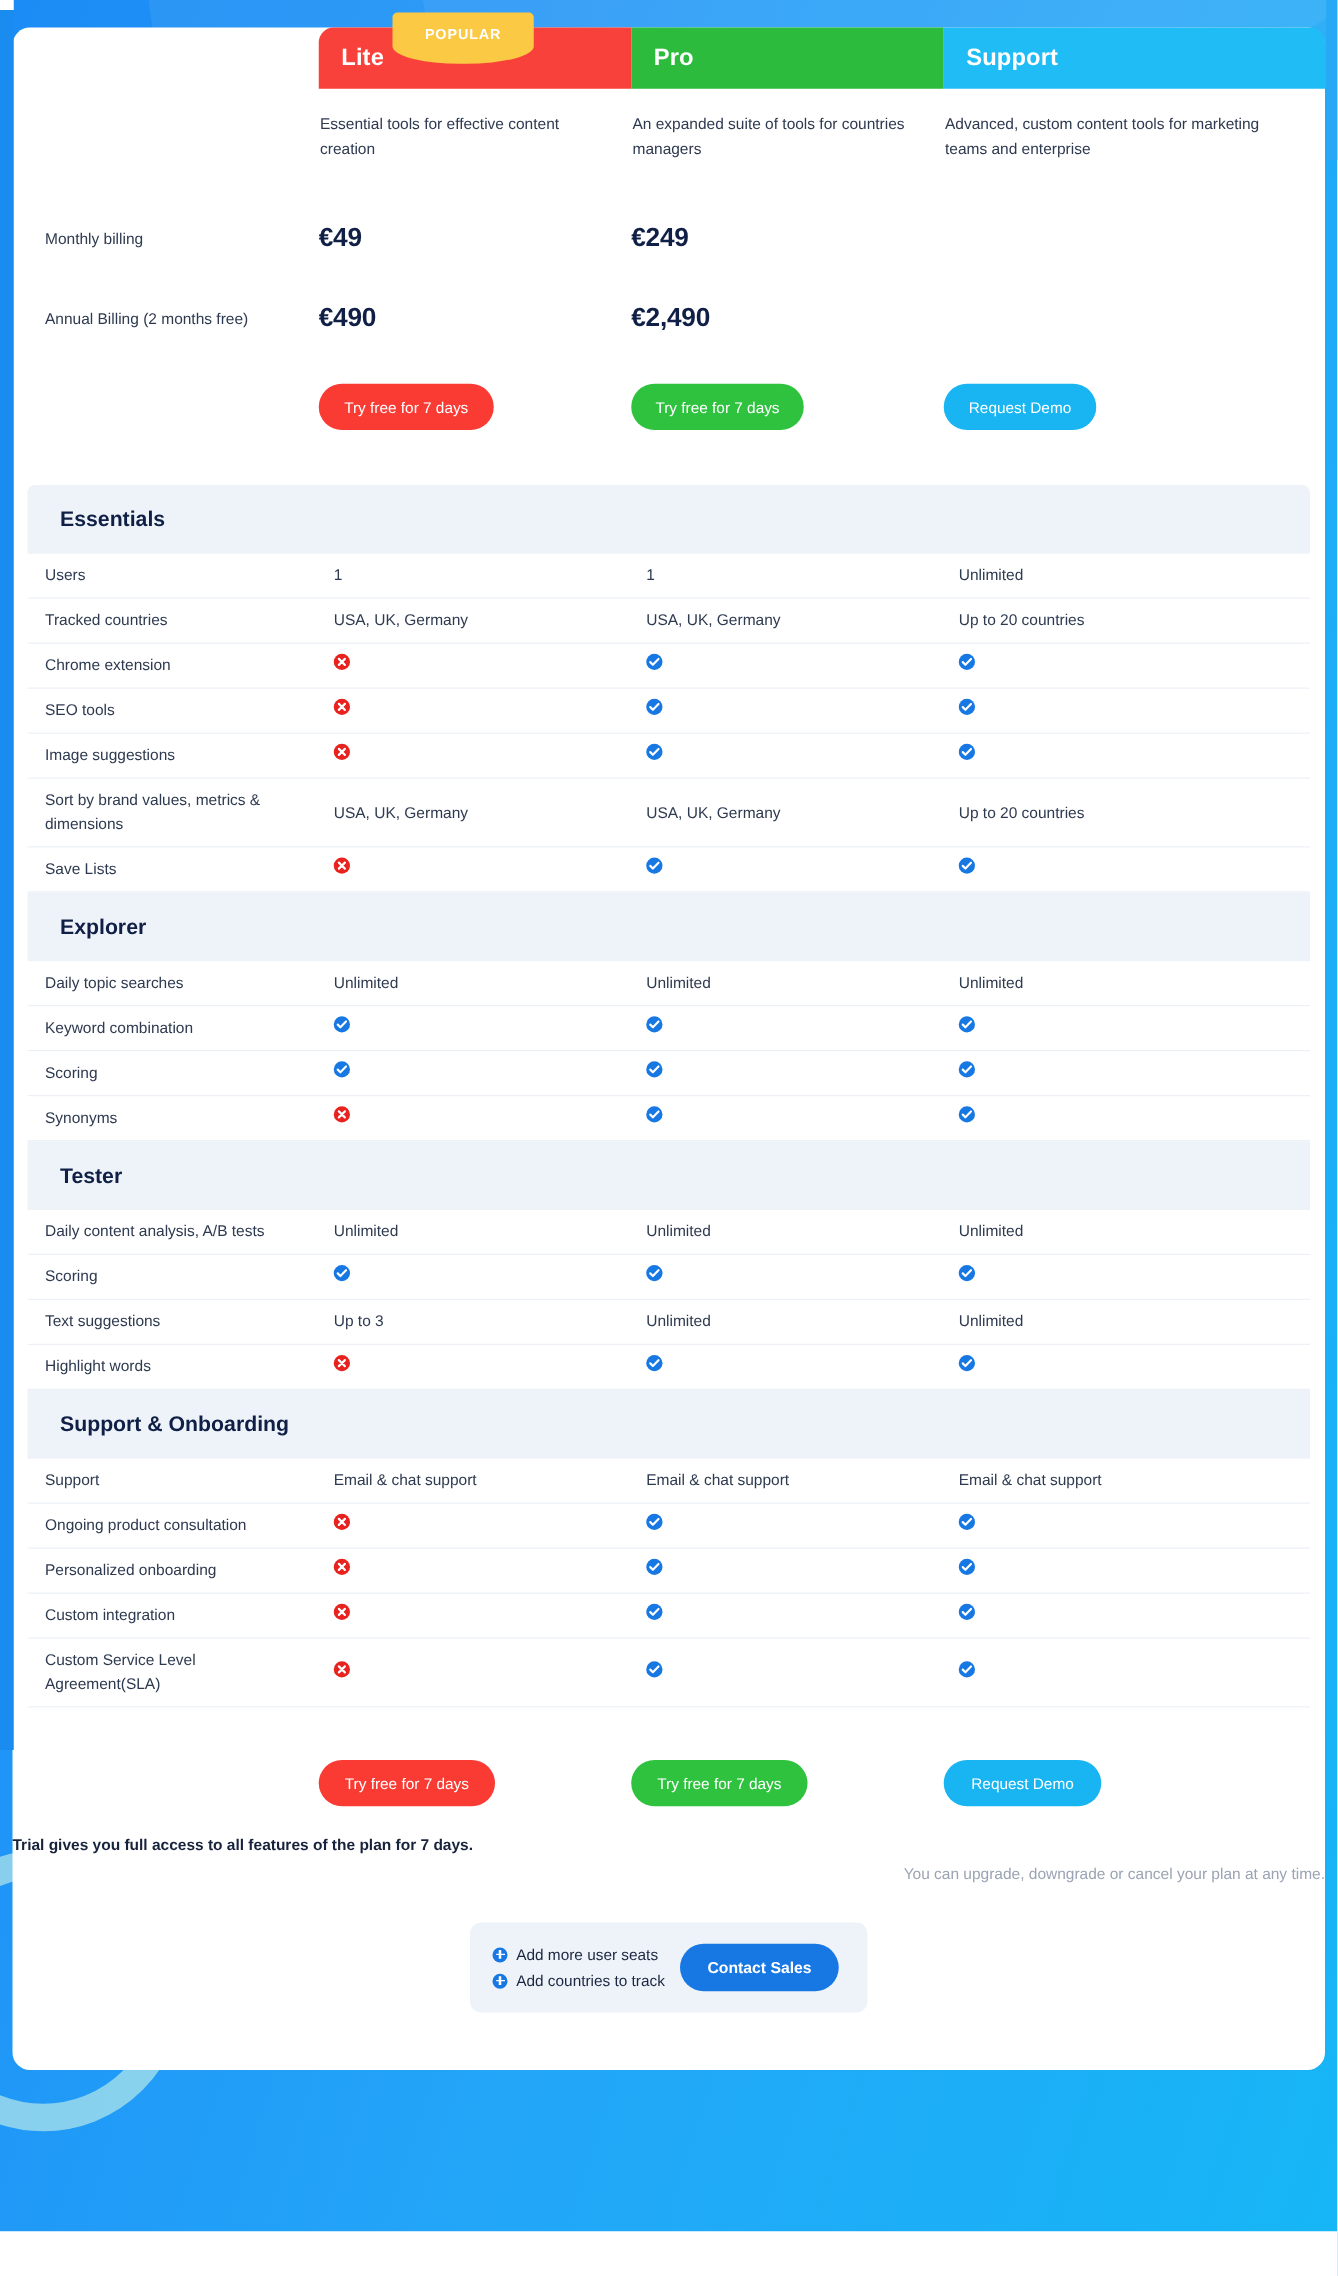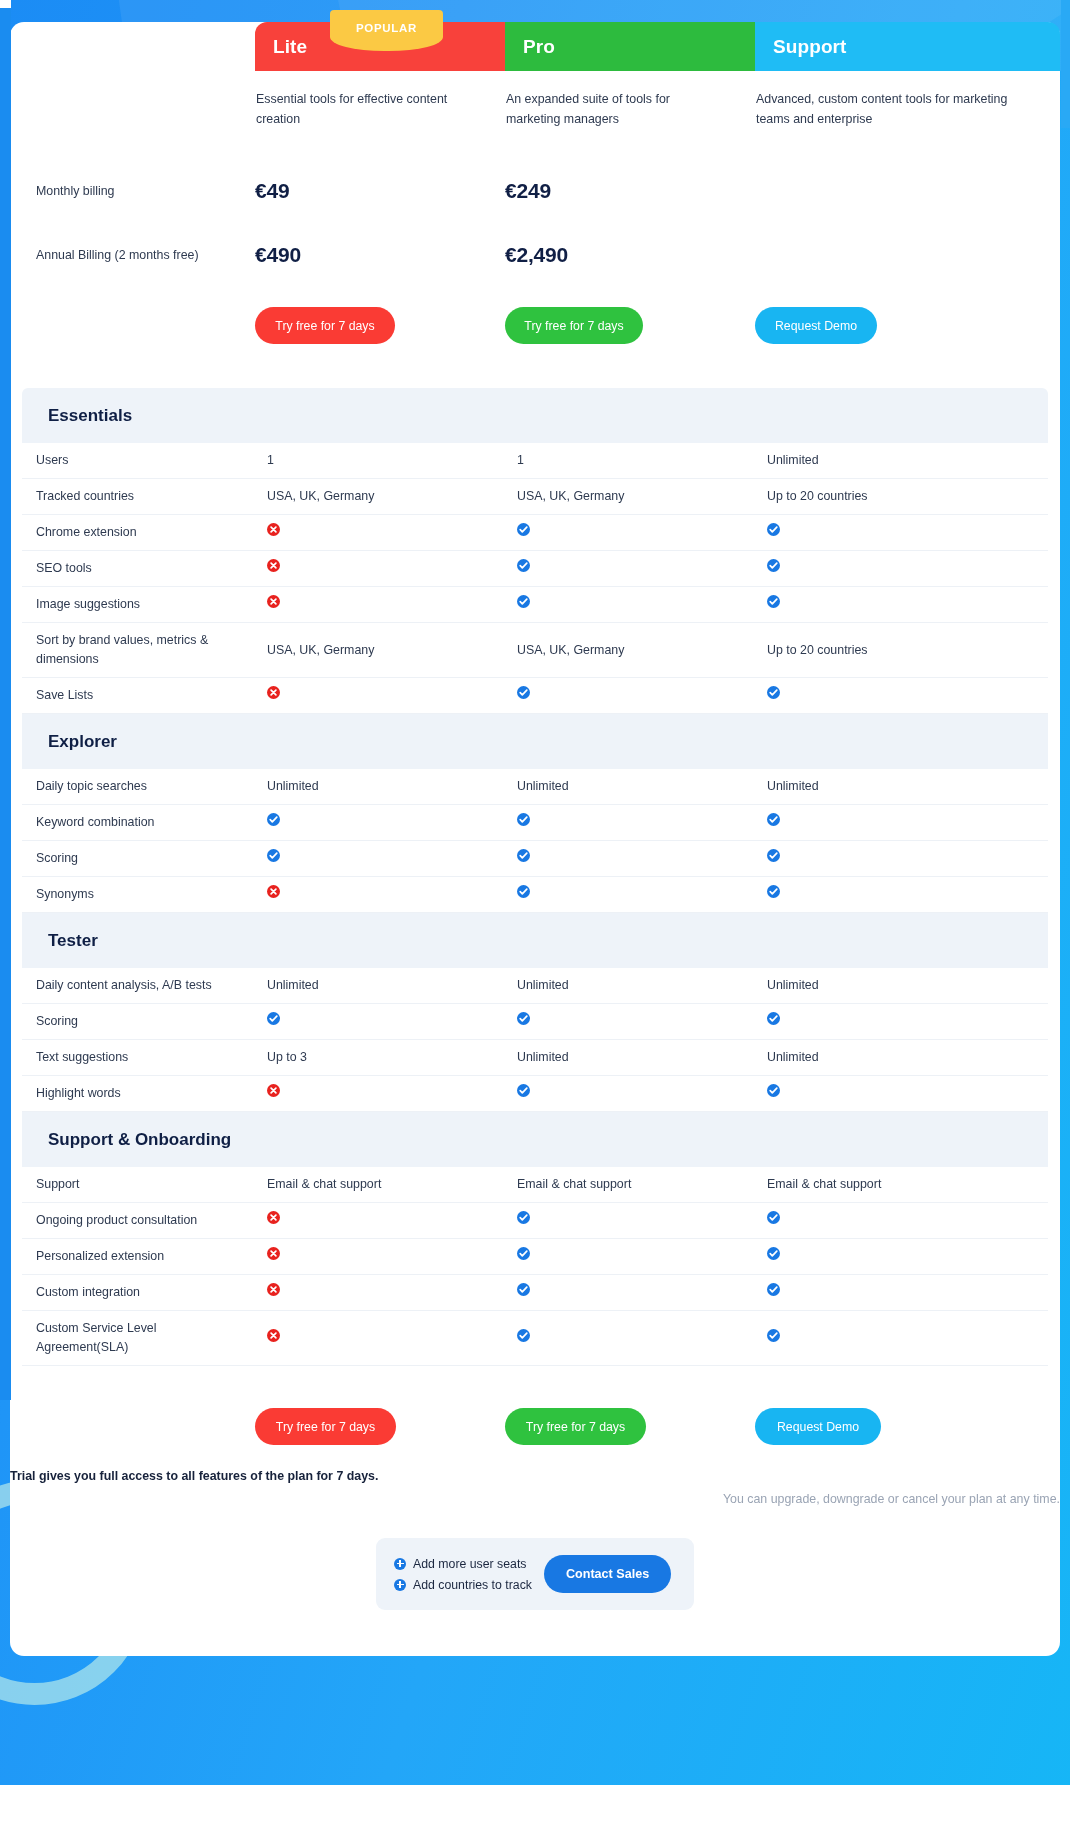--- a/index.html
+++ b/index.html
@@ -117,21 +117,21 @@
     font-size: 19px;
     font-weight: bold;
     letter-spacing: 0.1px;
   }
   .plan-head.lite     { background: #f8413b; border-radius: 12px 0 0 0; }
   .plan-head.pro      { background: #2dbb3e; }
   .plan-head.business { background: #1fbcf5; border-radius: 0 12px 0 0; }
 
   .popular-badge {
     position: absolute;
-    left: 320px;
+    left: 304px;
     top: -12px;
     width: 113px;
     height: 41px;
     background: #fbc944;
     border-radius: 4px 4px 48% 48% / 4px 4px 34% 34%;
     color: #ffffff;
     font-size: 11.5px;
     font-weight: bold;
     letter-spacing: 0.7px;
     display: flex;
@@ -359,21 +359,21 @@
     </div>
     <div class="plan-head business">
       <span>Support</span>
     </div>
     <div class="popular-badge">POPULAR</div>
   </div>
 
   <div class="desc-row">
     <div class="desc-cell first"></div>
     <div class="desc-cell">Essential tools for effective content creation</div>
-    <div class="desc-cell">An expanded suite of tools for marketing managers</div>
+    <div class="desc-cell">An expanded suite of tools for countries managers</div>
     <div class="desc-cell">Advanced, custom content tools for marketing teams and enterprise</div>
   </div>
 
   <div class="price-row monthly">
     <div class="price-label">Monthly billing</div>
     <div class="price-value">€49</div>
     <div class="price-value">€249</div>
     <div class="price-value"></div>
   </div>
 
@@ -566,21 +566,21 @@
               <path d="M4.1 4.1 L8.9 8.9 M8.9 4.1 L4.1 8.9" stroke="#ffffff" stroke-width="1.7" fill="none" stroke-linecap="round"></path>
             </svg></span></div>
         <div class="feat-val"><span class="ico yes"><svg width="13" height="13" viewBox="0 0 13 13">
               <path d="M3.2 6.7 L5.3 8.8 L9.8 4.2" stroke="#ffffff" stroke-width="1.7" fill="none" stroke-linecap="round" stroke-linejoin="round"></path>
             </svg></span></div>
         <div class="feat-val"><span class="ico yes"><svg width="13" height="13" viewBox="0 0 13 13">
               <path d="M3.2 6.7 L5.3 8.8 L9.8 4.2" stroke="#ffffff" stroke-width="1.7" fill="none" stroke-linecap="round" stroke-linejoin="round"></path>
             </svg></span></div>
       </div>
       <div class="feat-row">
-        <div class="feat-name">Personalized extension</div>
+        <div class="feat-name">Personalized onboarding</div>
         <div class="feat-val"><span class="ico no"><svg width="13" height="13" viewBox="0 0 13 13">
               <path d="M4.1 4.1 L8.9 8.9 M8.9 4.1 L4.1 8.9" stroke="#ffffff" stroke-width="1.7" fill="none" stroke-linecap="round"></path>
             </svg></span></div>
         <div class="feat-val"><span class="ico yes"><svg width="13" height="13" viewBox="0 0 13 13">
               <path d="M3.2 6.7 L5.3 8.8 L9.8 4.2" stroke="#ffffff" stroke-width="1.7" fill="none" stroke-linecap="round" stroke-linejoin="round"></path>
             </svg></span></div>
         <div class="feat-val"><span class="ico yes"><svg width="13" height="13" viewBox="0 0 13 13">
               <path d="M3.2 6.7 L5.3 8.8 L9.8 4.2" stroke="#ffffff" stroke-width="1.7" fill="none" stroke-linecap="round" stroke-linejoin="round"></path>
             </svg></span></div>
       </div>

